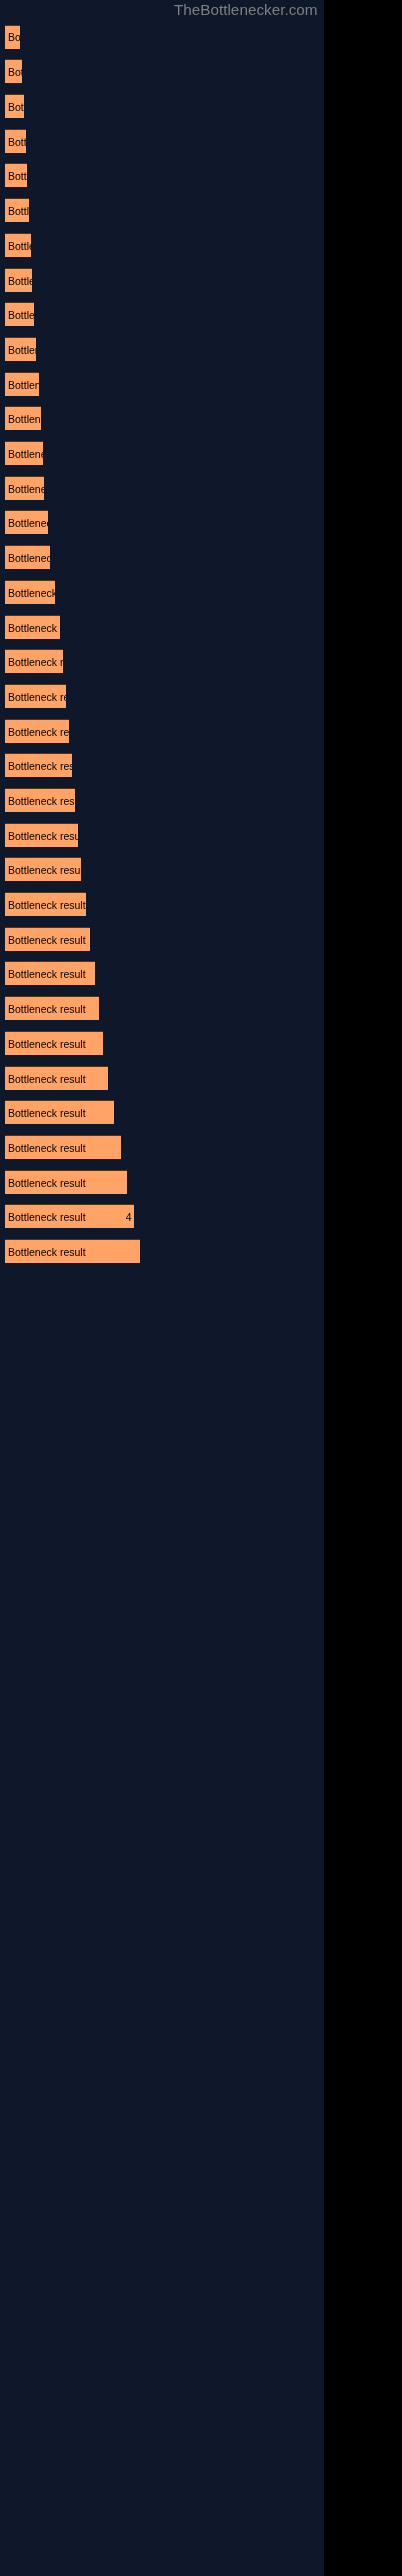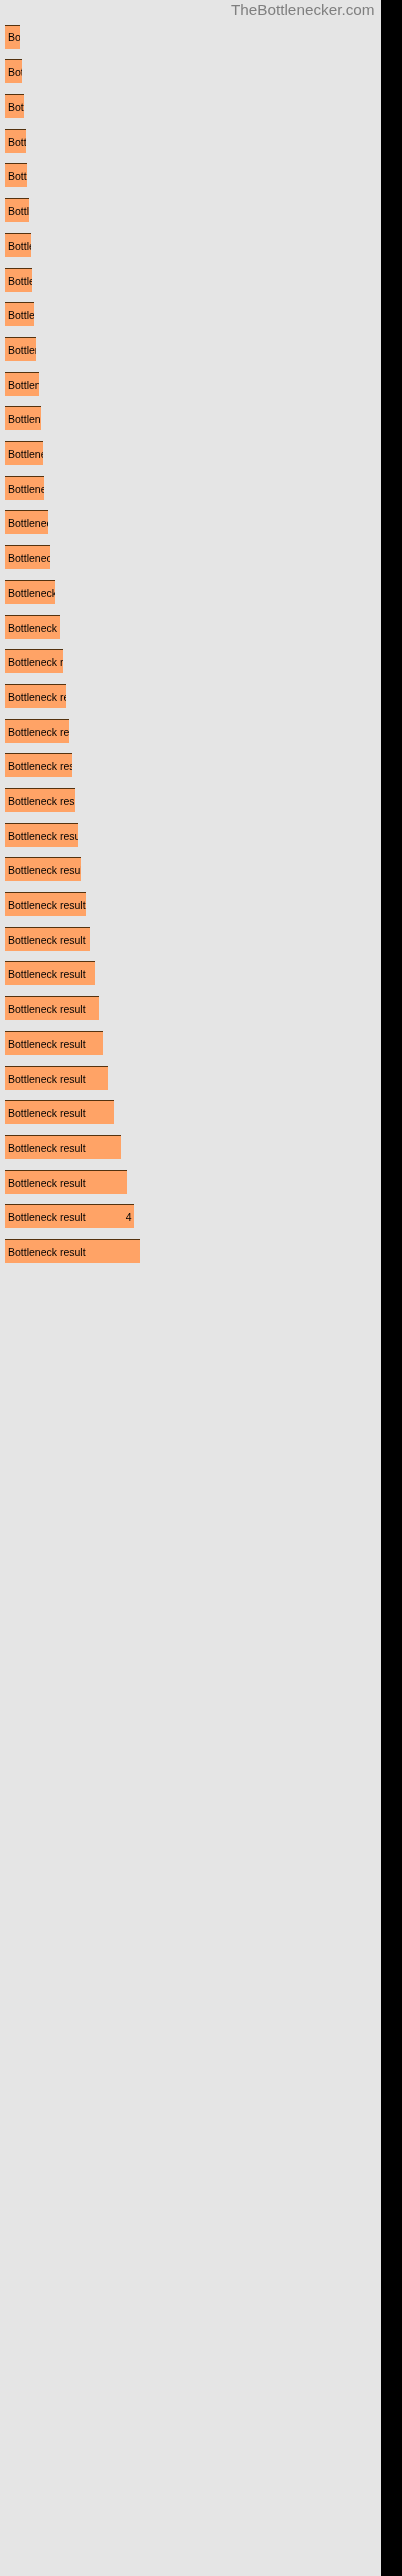--- a/index.html
+++ b/index.html
@@ -9,23 +9,23 @@
   }
   body {
     width: 403px;
     height: 2576px;
     position: relative;
     overflow: hidden;
     font-family: "Liberation Sans", sans-serif;
   }
   #chart-root {
     position: relative;
-    width: 381px;
+    width: 324px;
     height: 2576px;
-    background: #e5e5e5;
+    background: #0f172a;
   }
   .watermark {
     position: absolute;
     top: 0px;
     right: 6.4px;
     font-family: "Liberation Sans", sans-serif;
     font-size: 15.3px;
     color: #7f7f7f;
     letter-spacing: 0px;
     line-height: 19.3px;

